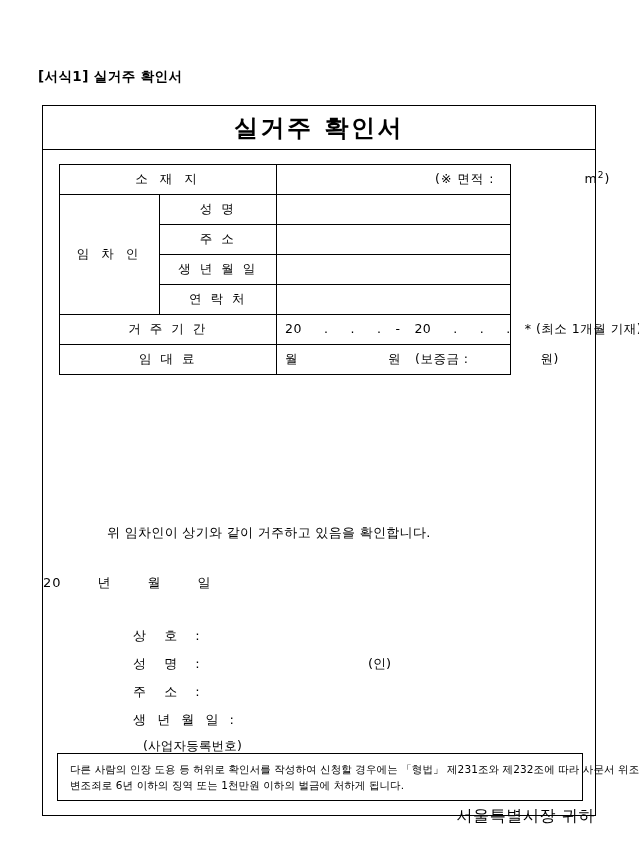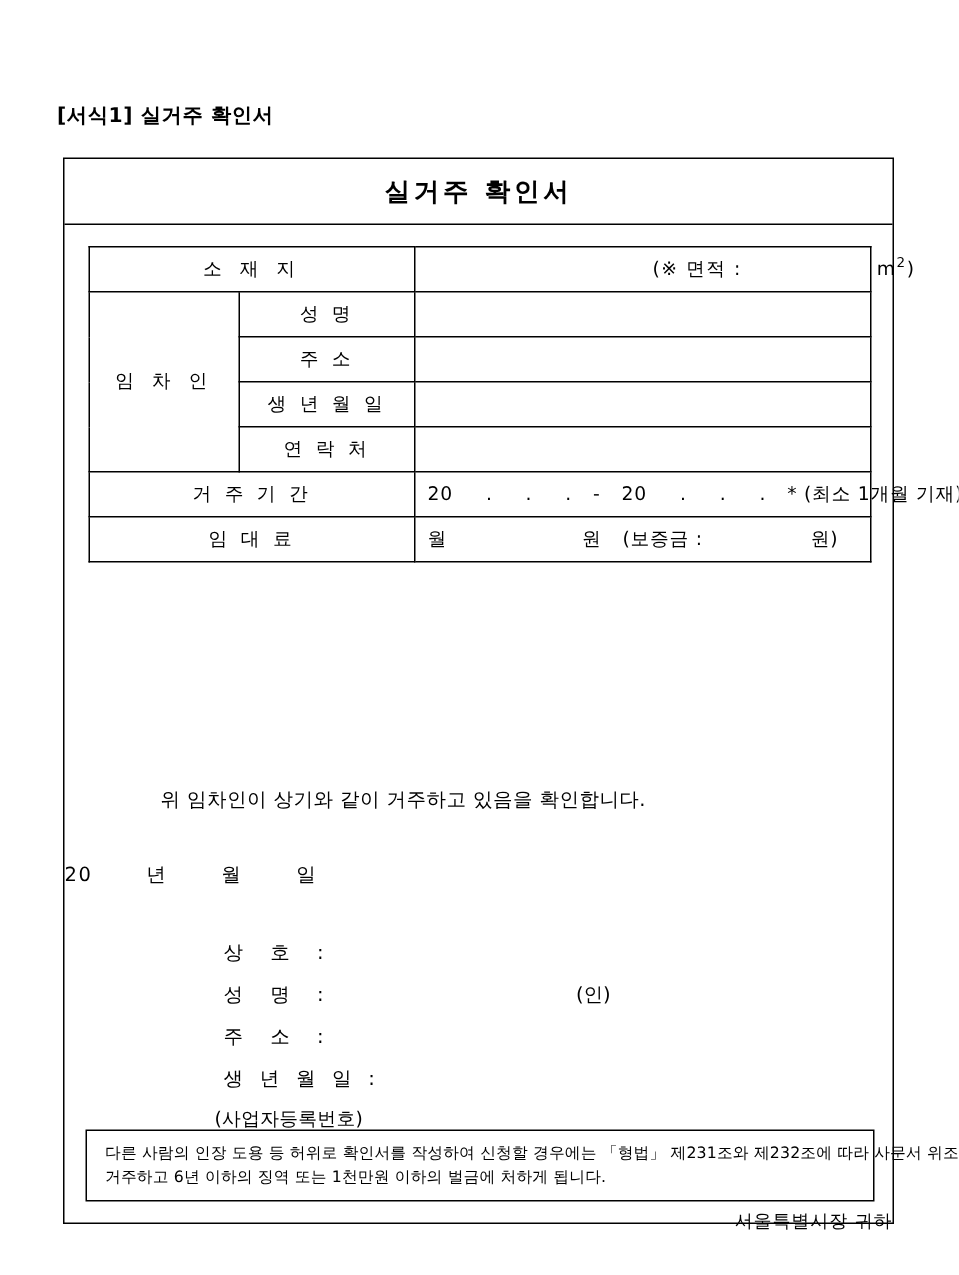--- a/index.html
+++ b/index.html
@@ -46,31 +46,31 @@
     top: 0;
     width: 100%;
     height: 44px;
     border-bottom: 1.4px solid #000000;
     box-sizing: border-box;
     display: flex;
     align-items: center;
     justify-content: center;
   }
   .doc-title {
-    font-size: 17px;
+    font-size: 24px;
     font-weight: bold;
     letter-spacing: 2.5px;
   }
 
   
   .data-table {
     position: absolute;
     left: 16px;
     top: 58px;
-    width: 522px;
+    width: 452px;
     border-collapse: collapse;
     table-layout: fixed;
   }
   .data-table td {
     border: 1.2px solid #000000;
     height: 30px;
     font-size: 12.5px;
     padding: 0 8px;
     vertical-align: middle;
     box-sizing: border-box;
@@ -135,21 +135,21 @@
     left: 52px;
     top: 516px;
     font-size: 13px;
   }
   .lessor-head {
     letter-spacing: 1.2px;
     white-space: nowrap;
     margin-bottom: 13px;
   }
   .lessor-row {
-    margin-left: 54px;
+    margin-left: 38px;
     height: 28px;
     line-height: 28px;
     white-space: nowrap;
     position: relative;
   }
   .fld {
     display: inline-block;
     width: 92px;
     letter-spacing: 7px;
   }
@@ -170,21 +170,21 @@
     font-size: 12.5px;
     letter-spacing: 0.2px;
     white-space: nowrap;
   }
 
   
   .recipient {
     position: absolute;
     right: 0px;
     top: 700px;
-    font-size: 12px;
+    font-size: 16px;
     letter-spacing: 0.6px;
     white-space: nowrap;
   }
 
   
   .footer-box {
     position: absolute;
     left: 14px;
     top: 647px;
     width: 526px;
@@ -283,16 +283,16 @@
     </div>
 
     <div class="biz-note">(사업자등록번호)</div>
 
   </div>
 
   <div class="recipient">서울특별시장 귀하</div>
 
   <div class="footer-box">
     <div class="footer-line">다른 사람의 인장 도용 등 허위로 확인서를 작성하여 신청할 경우에는 「형법」 제231조와 제232조에 따라 사문서 위조ㆍ</div>
-    <div class="footer-line">거주하고 6년 이하의 징역 또는 1천만원 이하의 벌금에 처하게 됩니다.</div>
+    <div class="footer-line">변조죄로 6년 이하의 징역 또는 1천만원 이하의 벌금에 처하게 됩니다.</div>
   </div>
 
 </div>
 
 </body></html>

